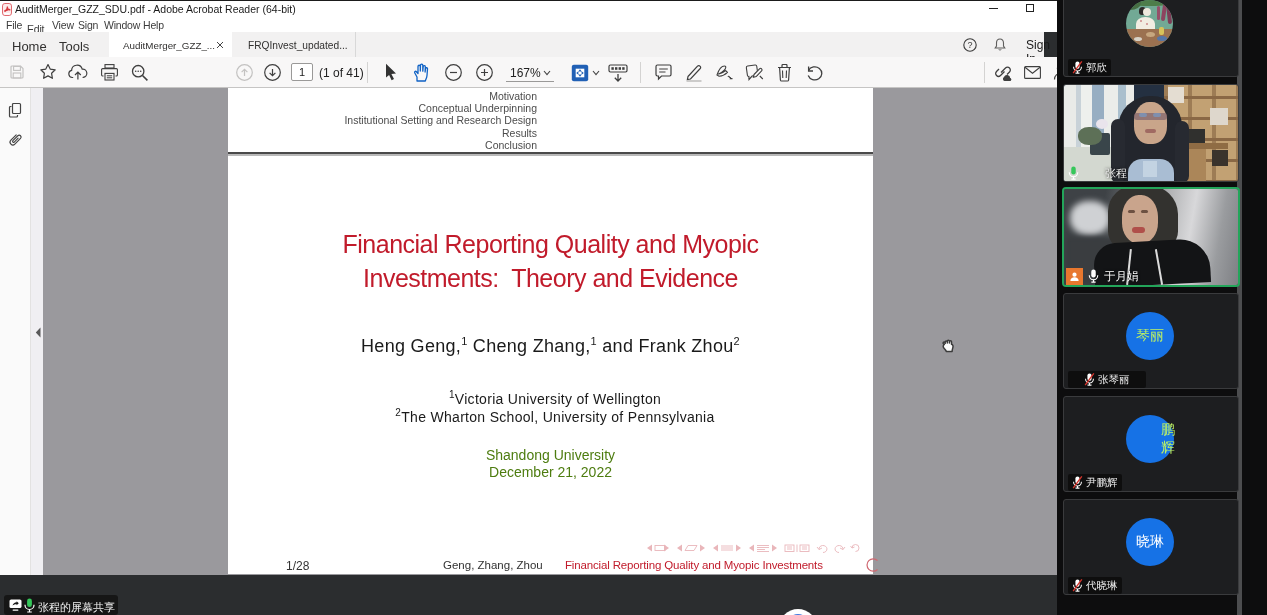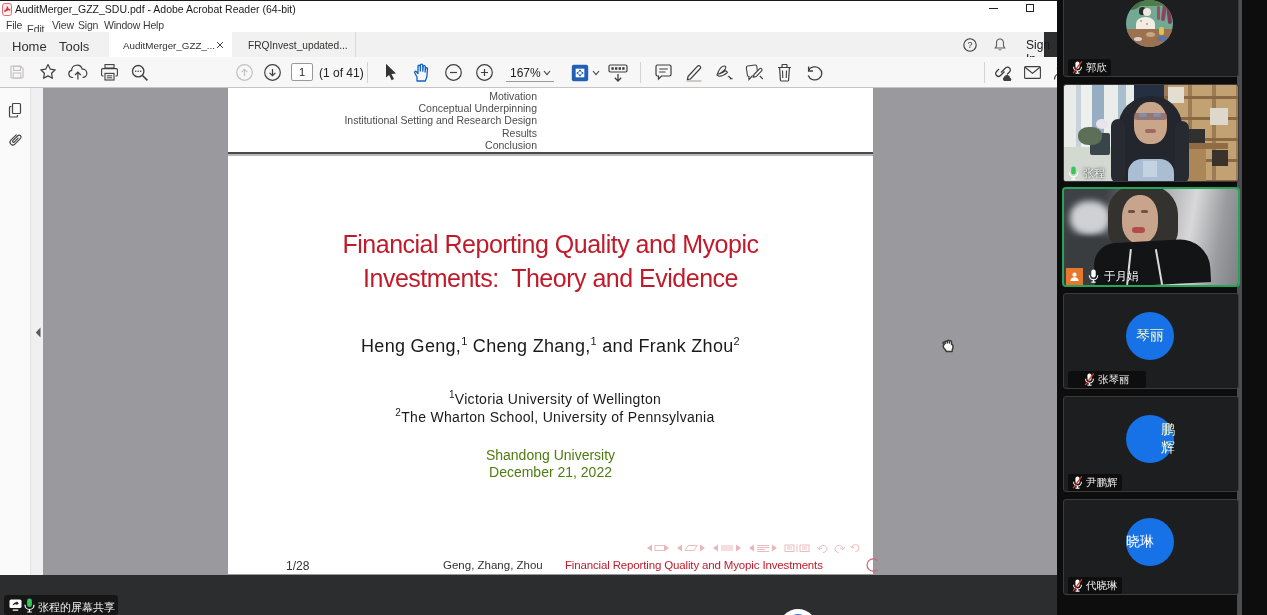--- a/index.html
+++ b/index.html
@@ -363,21 +363,21 @@
     <div class="abs" style="left:89px;top:28px;width:8px;height:4px;background:#7f8fae;border-radius:2px;"></div>
     <div class="abs" style="left:81px;top:44px;width:11px;height:4px;background:#a06a62;border-radius:2px;"></div>
     <div class="abs" style="left:64px;top:74px;width:46px;height:24px;background:#a9bdd3;border-radius:14px 14px 0 0;"></div>
     <div class="abs" style="left:79px;top:76px;width:14px;height:16px;background:#c3d3e2;"></div>
     <div class="abs" style="left:4px;top:80px;height:16px;display:flex;align-items:center;gap:4px;">
       <svg width="11" height="14" viewBox="0 0 11 15">
           <rect x="3.1" y="0.5" width="4.8" height="8.6" rx="2.4" fill="#35c75a"></rect>
           <path d="M1 6.7 L1 7 a4.5 4.5 0 0 0 9 0 L10 6.7" fill="none" stroke="#fff" stroke-width="1.2"></path>
           <path d="M5.5 11.6 L5.5 13.4 M3.2 14 L7.8 14" stroke="#fff" stroke-width="1.2"></path>
         </svg>
-      <span style="font-size:11px;color:#efefef;text-shadow:0 0 3px #000;">张程</span>
+      <span style="font-size:11px;color:#efefef;text-shadow:0 0 3px #000;margin-left:22px;">张程</span>
     </div>
   </div>
 
   <div class="abs" style="left:5px;top:187px;width:178px;height:100px;background:#36383a;border:2px solid #23a55a;border-radius:4px;overflow:hidden;">
     <div class="abs" style="left:0;top:0;width:174px;height:96px;background:linear-gradient(100deg,#3e4246 0 22%,#6e7174 38%,#b0b1b3 55%,#d8d8da 70%,#9a9c9f 86%,#7e8084 100%);"></div>
     <div class="abs" style="left:6px;top:12px;width:40px;height:34px;background:#cfd1d4;border-radius:45%;filter:blur(3px);"></div>
     <div class="abs" style="left:2px;top:48px;width:60px;height:48px;background:#3a3d40;filter:blur(2px);"></div>
 
     <div class="abs" style="left:44px;top:-4px;width:70px;height:66px;background:#33322f;border-radius:40% 44% 30% 30%;"></div>
     <div class="abs" style="left:58px;top:6px;width:36px;height:48px;background:#c9a48c;border-radius:46% 46% 42% 42%;"></div>
@@ -398,50 +398,50 @@
           <rect x="3.1" y="0.5" width="4.8" height="8.6" rx="2.4" fill="#fff"></rect>
           <path d="M1 6.7 L1 7 a4.5 4.5 0 0 0 9 0 L10 6.7" fill="none" stroke="#fff" stroke-width="1.2"></path>
           <path d="M5.5 11.6 L5.5 13.4 M3.2 14 L7.8 14" stroke="#fff" stroke-width="1.2"></path>
         </svg>
       <span style="font-size:11.5px;color:#fff;text-shadow:0 0 3px #000;">于月娟</span>
     </div>
   </div>
 
   <div class="abs" style="left:6px;top:293px;width:176px;height:96px;background:#1d1e20;border:1px solid #3a3b3d;border-radius:3px;overflow:hidden;">
     <div class="abs" style="left:62px;top:18px;width:48px;height:48px;border-radius:50%;background:#1672e6;display:flex;align-items:center;justify-content:center;">
-      <span style="font-size:14px;color:#fef9c3;">琴丽</span>
+      <span style="font-size:14px;color:#bef264;">琴丽</span>
     </div>
     <div class="abs" style="left:4px;top:77px;height:17px;background:rgba(12,12,12,0.85);border-radius:2px;display:flex;align-items:center;padding:0 16px;gap:3px;">
       <svg width="11" height="13" viewBox="0 0 11 15">
           <rect x="3.1" y="0.5" width="4.8" height="8.6" rx="2.4" fill="#fff"></rect>
           <path d="M1 6.7 L1 7 a4.5 4.5 0 0 0 9 0 L10 6.7" fill="none" stroke="#fff" stroke-width="1.2"></path>
           <path d="M5.5 11.6 L5.5 13.4 M3.2 14 L7.8 14" stroke="#fff" stroke-width="1.2"></path>
           <path d="M0.5 14 L10.5 0.5" stroke="#d5342c" stroke-width="1.6"></path>
         </svg>
       <span style="font-size:10.5px;color:#efefef;">张琴丽</span>
     </div>
   </div>
 
   <div class="abs" style="left:6px;top:396px;width:176px;height:96px;background:#1d1e20;border:1px solid #3a3b3d;border-radius:3px;overflow:hidden;">
     <div class="abs" style="left:62px;top:18px;width:48px;height:48px;border-radius:50%;background:#1672e6;display:flex;align-items:center;justify-content:center;">
-      <span style="font-size:14px;color:#fef9c3;margin-left:36px;">鹏辉</span>
+      <span style="font-size:14px;color:#bef264;margin-left:36px;">鹏辉</span>
     </div>
     <div class="abs" style="left:4px;top:77px;height:17px;background:rgba(12,12,12,0.85);border-radius:2px;display:flex;align-items:center;padding:0 4px;gap:3px;">
       <svg width="11" height="13" viewBox="0 0 11 15">
           <rect x="3.1" y="0.5" width="4.8" height="8.6" rx="2.4" fill="#fff"></rect>
           <path d="M1 6.7 L1 7 a4.5 4.5 0 0 0 9 0 L10 6.7" fill="none" stroke="#fff" stroke-width="1.2"></path>
           <path d="M5.5 11.6 L5.5 13.4 M3.2 14 L7.8 14" stroke="#fff" stroke-width="1.2"></path>
           <path d="M0.5 14 L10.5 0.5" stroke="#d5342c" stroke-width="1.6"></path>
         </svg>
       <span style="font-size:10.5px;color:#efefef;">尹鹏辉</span>
     </div>
   </div>
 
   <div class="abs" style="left:6px;top:499px;width:176px;height:96px;background:#1d1e20;border:1px solid #3a3b3d;border-radius:3px;overflow:hidden;">
-    <div class="abs" style="left:62px;top:18px;width:48px;height:48px;border-radius:50%;background:#1672e6;display:flex;align-items:center;justify-content:flex-start;">
+    <div class="abs" style="left:62px;top:18px;width:48px;height:48px;border-radius:50%;background:#1672e6;display:flex;align-items:center;justify-content:center;">
       <span style="font-size:14px;color:#fff;">晓琳</span>
     </div>
     <div class="abs" style="left:4px;top:77px;height:17px;background:rgba(12,12,12,0.85);border-radius:2px;display:flex;align-items:center;padding:0 4px;gap:3px;">
       <svg width="11" height="13" viewBox="0 0 11 15">
           <rect x="3.1" y="0.5" width="4.8" height="8.6" rx="2.4" fill="#fff"></rect>
           <path d="M1 6.7 L1 7 a4.5 4.5 0 0 0 9 0 L10 6.7" fill="none" stroke="#fff" stroke-width="1.2"></path>
           <path d="M5.5 11.6 L5.5 13.4 M3.2 14 L7.8 14" stroke="#fff" stroke-width="1.2"></path>
           <path d="M0.5 14 L10.5 0.5" stroke="#d5342c" stroke-width="1.6"></path>
         </svg>
       <span style="font-size:10.5px;color:#efefef;">代晓琳</span>

